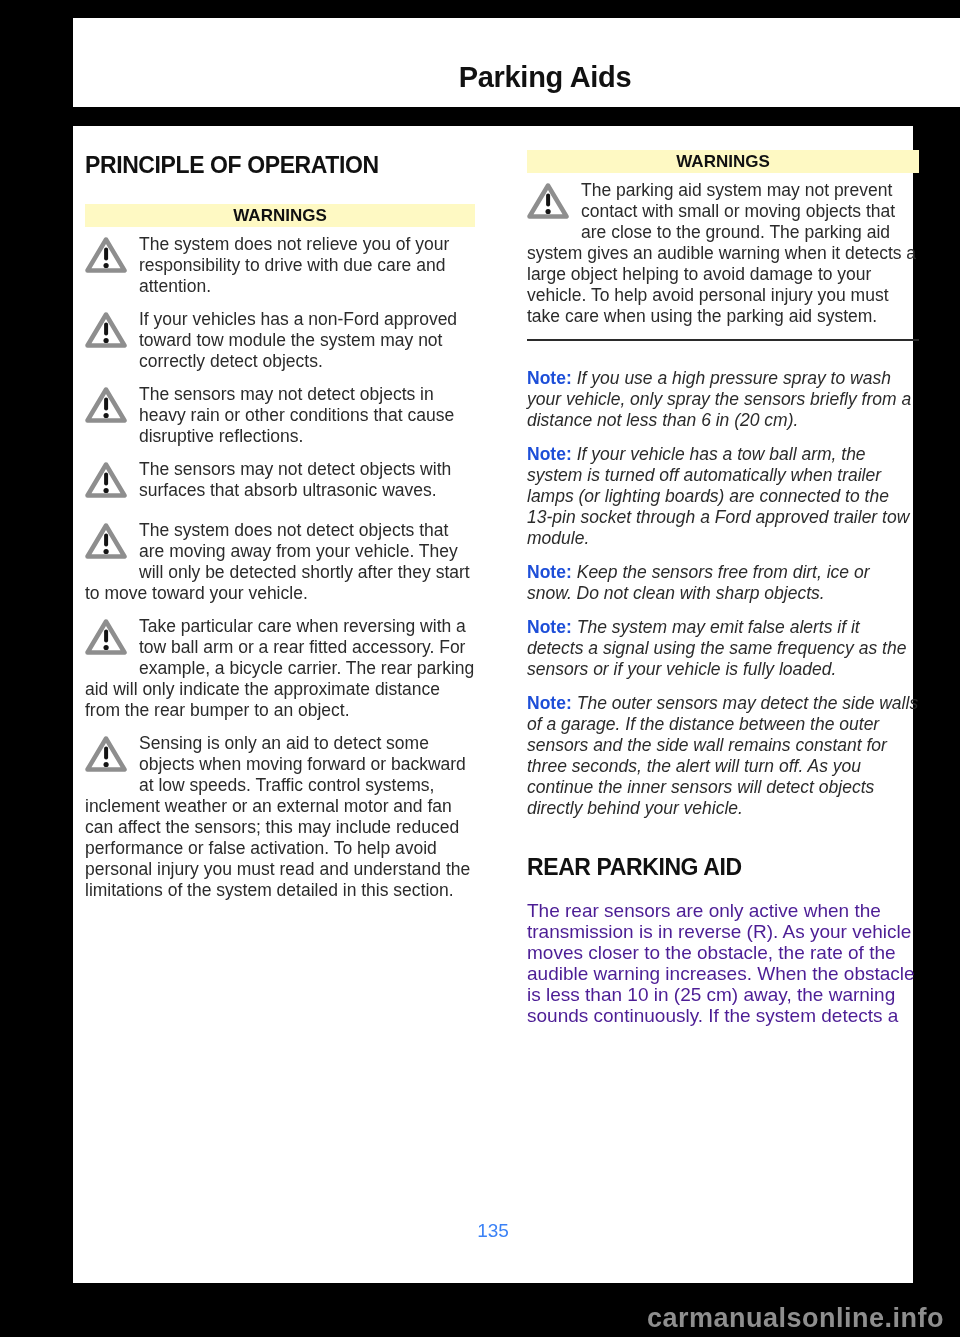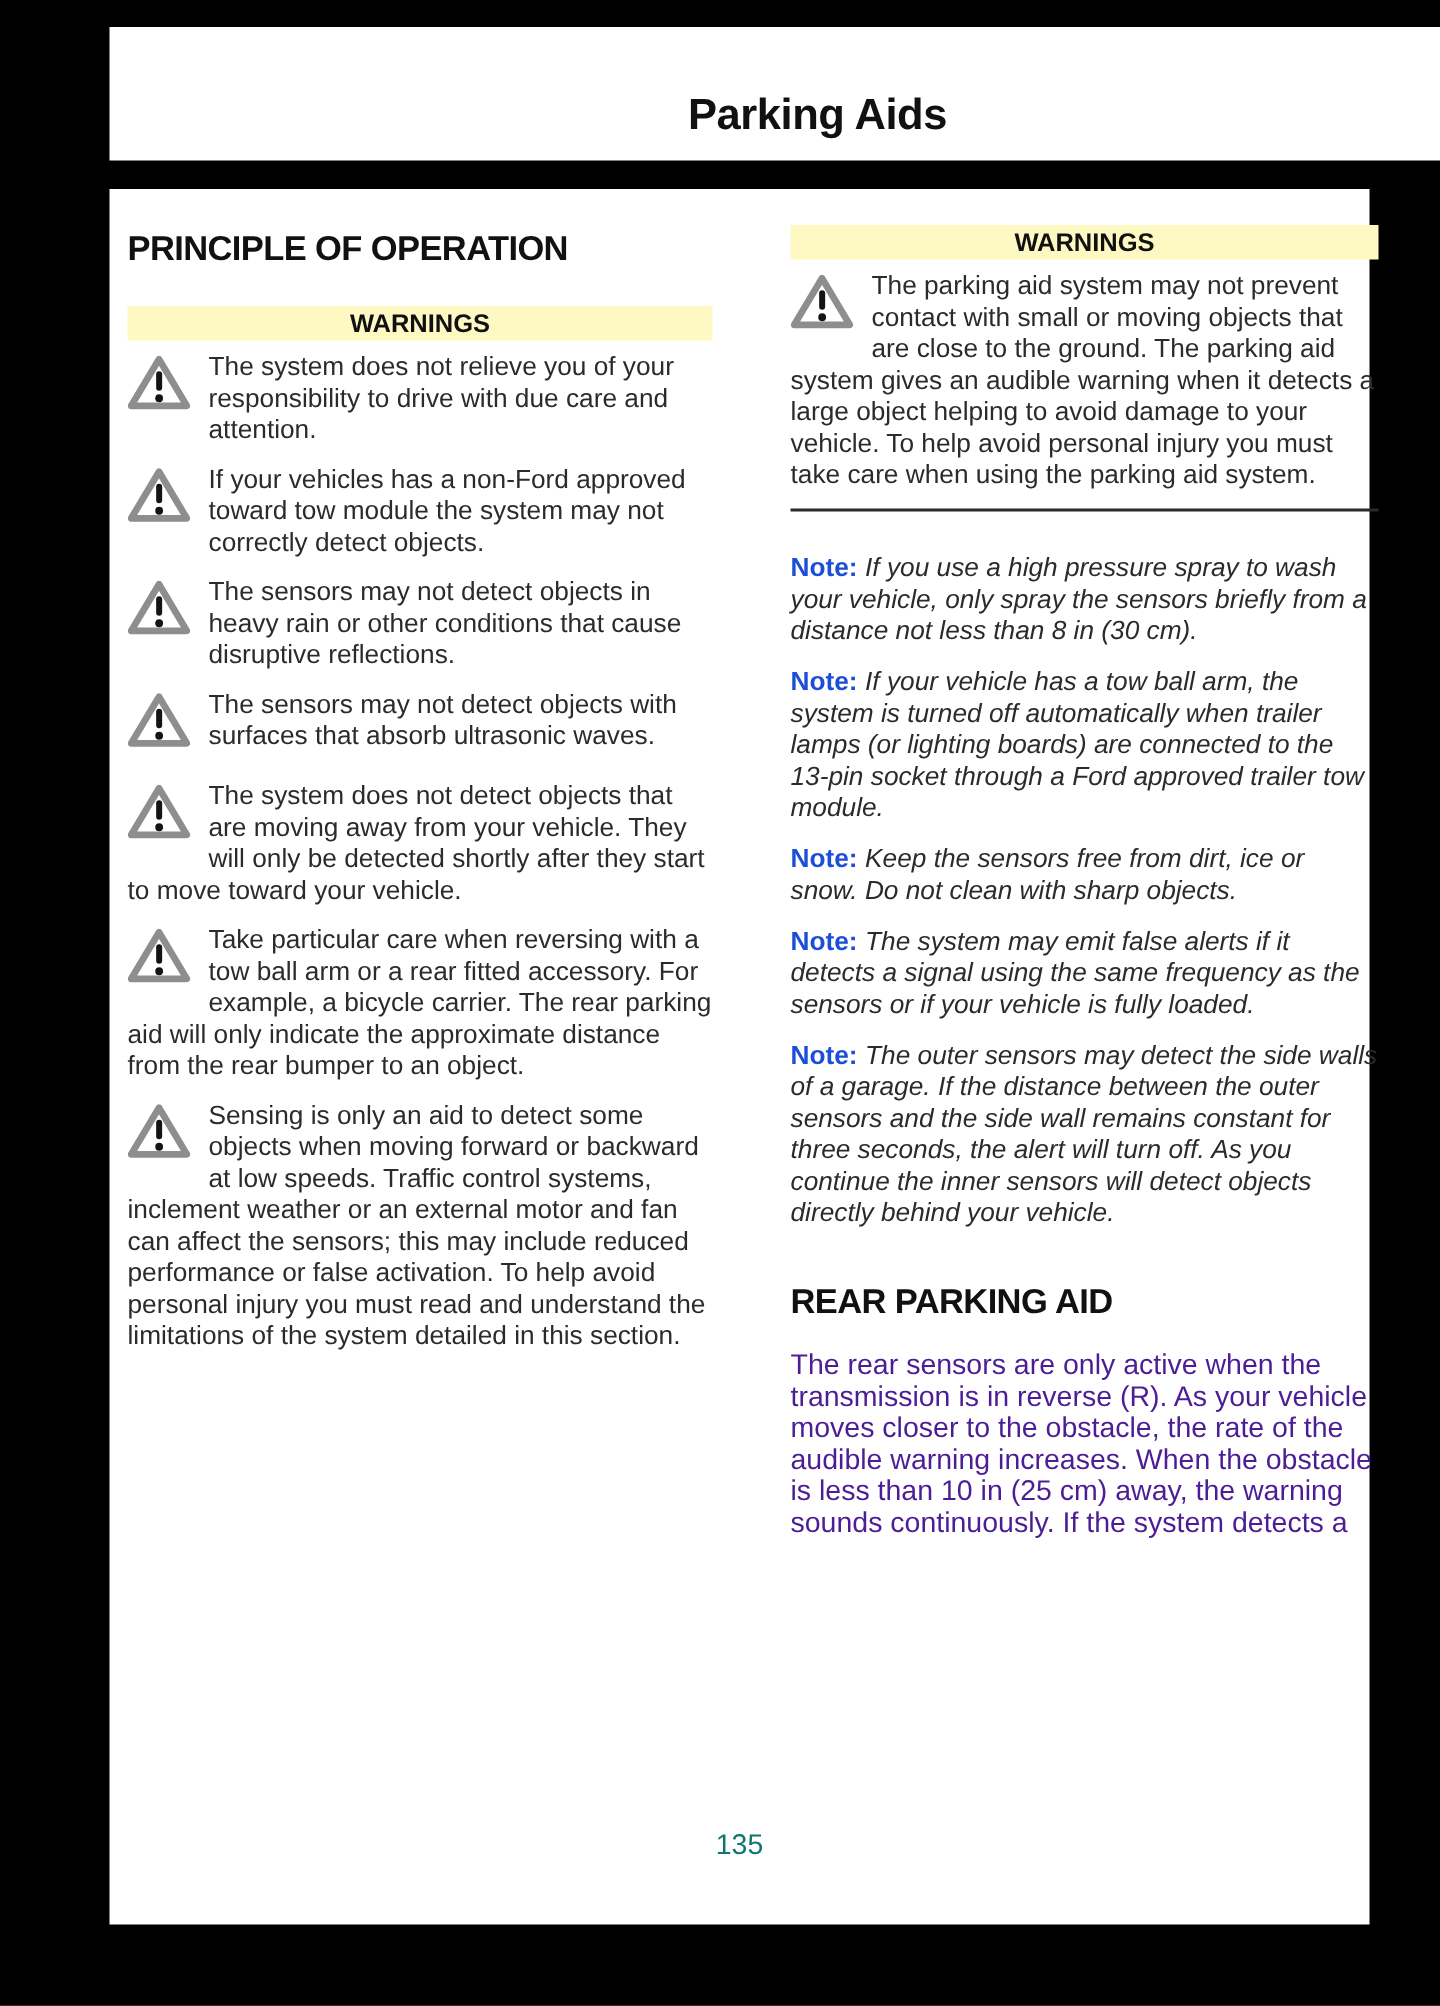--- a/index.html
+++ b/index.html
@@ -91,21 +91,21 @@
     line-height: 21px;
     color: #4c1d95;
   }
   .rear-title { margin: 36px 0 21px 0; }
   .page-number {
     position: absolute;
     left: 73px; top: 1220px;
     width: 840px;
     text-align: center;
     font-size: 19px;
-    color: #0f766e;
+    color: #3b82f6;
   }
   .watermark {
     position: absolute;
     right: 16px; top: 1303px;
     font-size: 27px;
     font-weight: 600;
     color: #8e8e8e;
     letter-spacing: 0.5px;
   }
 </style>
@@ -185,21 +185,21 @@
       <p class="warning">
         <svg class="warn-icon" viewBox="0 0 42 38">
             <use href="#warn-tri"></use>
           </svg>
         <span>The parking aid system may not prevent contact with small or moving objects that are close to the ground. The parking aid system gives an audible warning when it detects a large object helping to avoid damage to your vehicle. To help avoid personal injury you must take care when using the parking aid system.</span>
       </p>
       <hr class="warn-rule">
 
       <div class="notes">
         <p class="note">
-          <span class="note-label">Note:</span><span class="note-text">If you use a high pressure spray to wash your vehicle, only spray the sensors briefly from a distance not less than 8 in (30 cm).</span>
+          <span class="note-label">Note:</span><span class="note-text">If you use a high pressure spray to wash your vehicle, only spray the sensors briefly from a distance not less than 6 in (20 cm).</span>
         </p>
         <p class="note">
           <span class="note-label">Note:</span><span class="note-text">If your vehicle has a tow ball arm, the system is turned off automatically when trailer lamps (or lighting boards) are connected to the 13-pin socket through a Ford approved trailer tow module.</span>
         </p>
         <p class="note">
           <span class="note-label">Note:</span><span class="note-text">Keep the sensors free from dirt, ice or snow. Do not clean with sharp objects.</span>
         </p>
         <p class="note">
           <span class="note-label">Note:</span><span class="note-text">The system may emit false alerts if it detects a signal using the same frequency as the sensors or if your vehicle is fully loaded.</span>
         </p>
@@ -209,14 +209,15 @@
       </div>
 
       <h2 class="section-title rear-title">REAR PARKING AID</h2>
       <p class="body-par">The rear sensors are only active when the transmission is in reverse (R). As your vehicle moves closer to the obstacle, the rate of the audible warning increases. When the obstacle is less than 10 in (25 cm) away, the warning sounds continuously. If the system detects a</p>
     </div>
 
   </div>
 
   <div class="page-number">135</div>
 
+  <div class="watermark">carmanualsonline.info</div>
 
 </div>
 
 </body></html>

